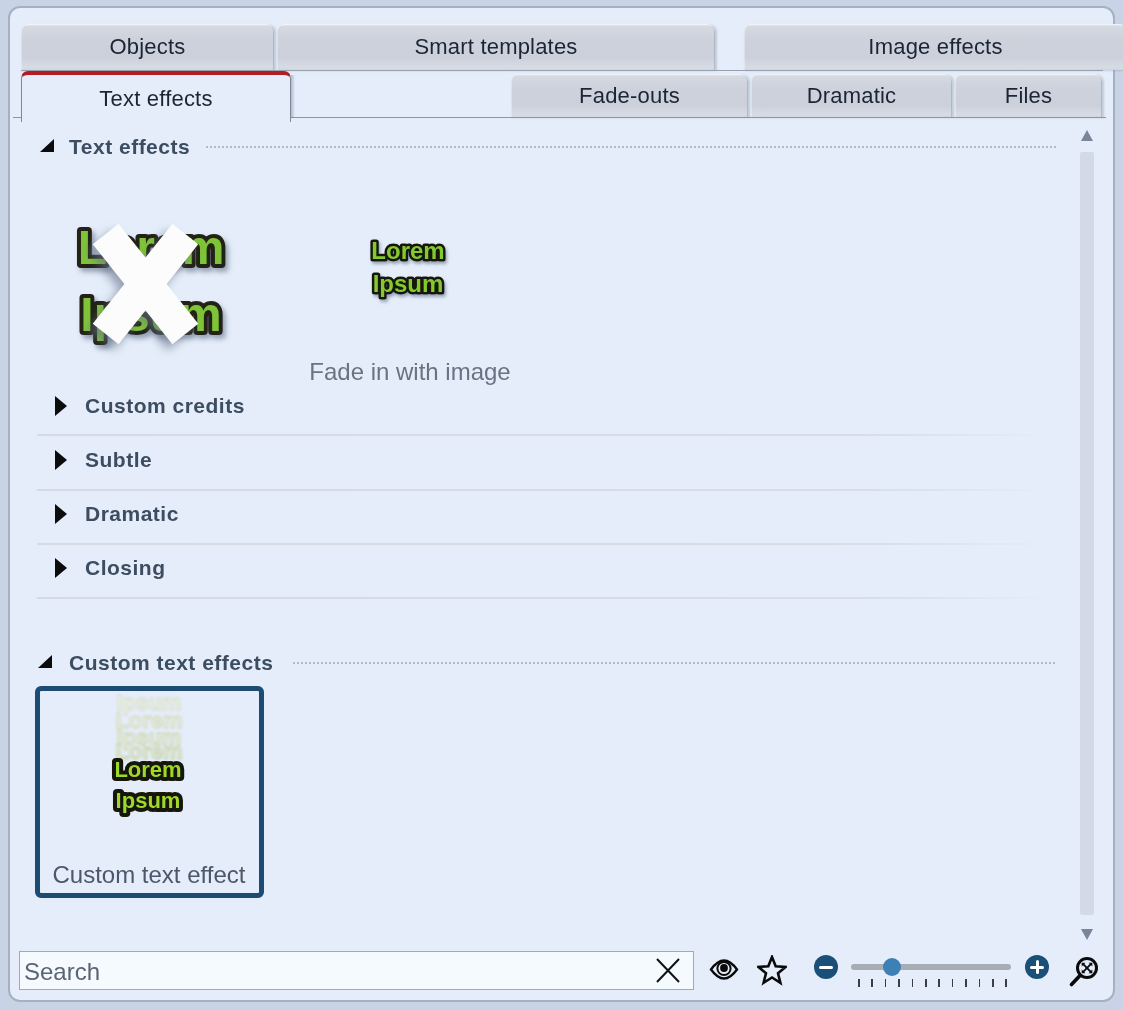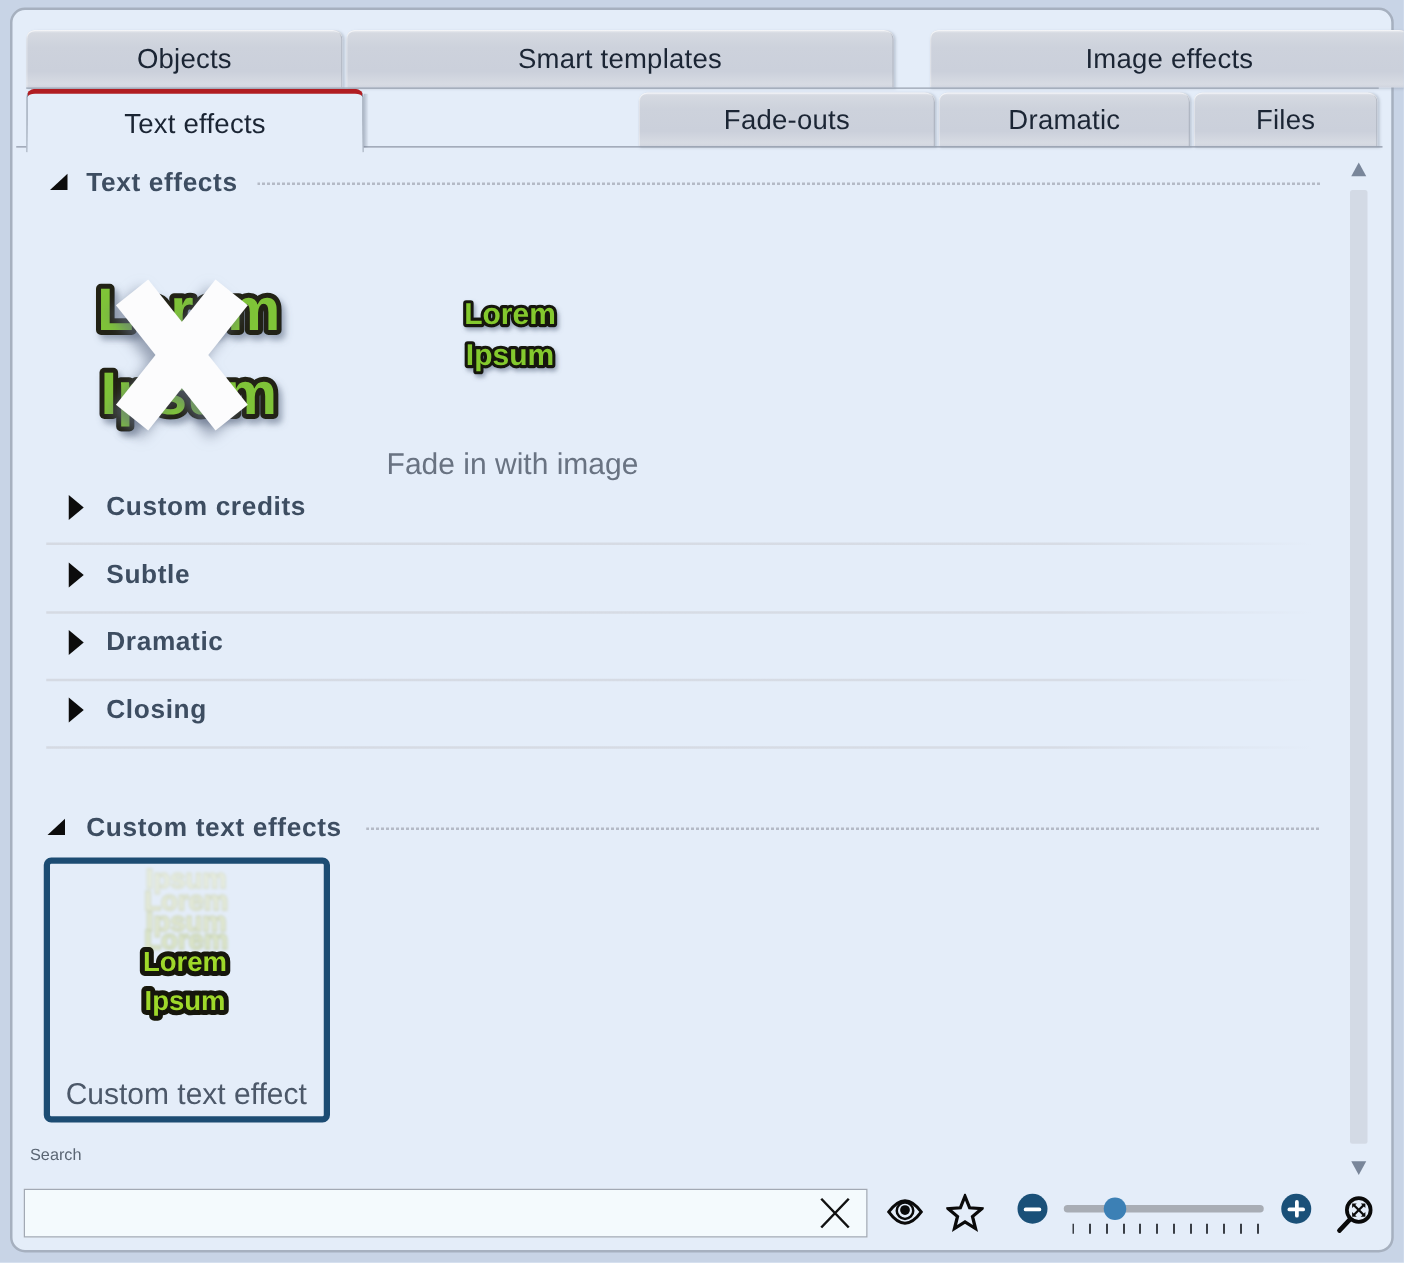--- a/index.html
+++ b/index.html
@@ -113,21 +113,21 @@
       <text x="109" y="68" fill="#e4edd3" stroke="#cbd5b8" stroke-width="1.4">Lorem</text>
     </g>
     <g font-family="Liberation Sans" font-weight="bold" font-size="22" text-anchor="middle" filter="url(#b2)">
       <text x="108" y="86" fill="#9ed82b" stroke="#141407" stroke-width="8" paint-order="stroke" stroke-linejoin="round">Lorem</text>
       <text x="108" y="117" fill="#9ed82b" stroke="#141407" stroke-width="8" paint-order="stroke" stroke-linejoin="round">Ipsum</text>
     </g>
     <text x="109" y="192" font-family="Liberation Sans" font-size="24" fill="#4c5869" text-anchor="middle">Custom text effect</text>
   </svg>
 
   <div style="position:absolute;left:19px;top:951px;width:675px;height:39px;background:#f4fafd;border:1.5px solid #a2a9b4;box-sizing:border-box;"></div>
-  <div style="position:absolute;left:24px;top:916px;font-size:13px;color:#5a6573;">Search</div>
+  <div style="position:absolute;left:24px;top:958px;font-size:24px;color:#5a6573;">Search</div>
   <svg style="position:absolute;left:655px;top:958px;" width="26" height="25" viewBox="0 0 26 25">
     <path d="M2,1 L24,24 M24,1 L2,24" stroke="#111" stroke-width="2" fill="none"></path>
   </svg>
 
   <svg style="position:absolute;left:709px;top:958px;" width="30" height="23" viewBox="0 0 30 23">
     <path d="M2,11.5 Q8.5,2.5 15,2.5 Q21.5,2.5 28,11.5 Q21.5,20.5 15,20.5 Q8.5,20.5 2,11.5 Z" fill="none" stroke="#0a0a0a" stroke-width="2.4"></path>
     <circle cx="15" cy="10.5" r="6.6" fill="none" stroke="#0a0a0a" stroke-width="2"></circle>
     <circle cx="15" cy="10" r="3.9" fill="#0a0a0a"></circle>
   </svg>
 

